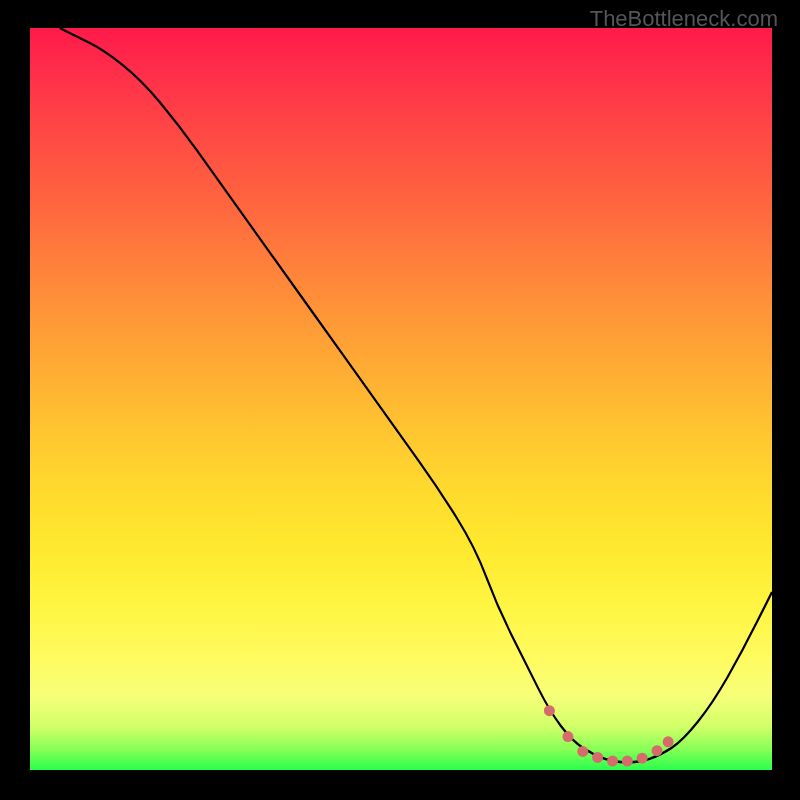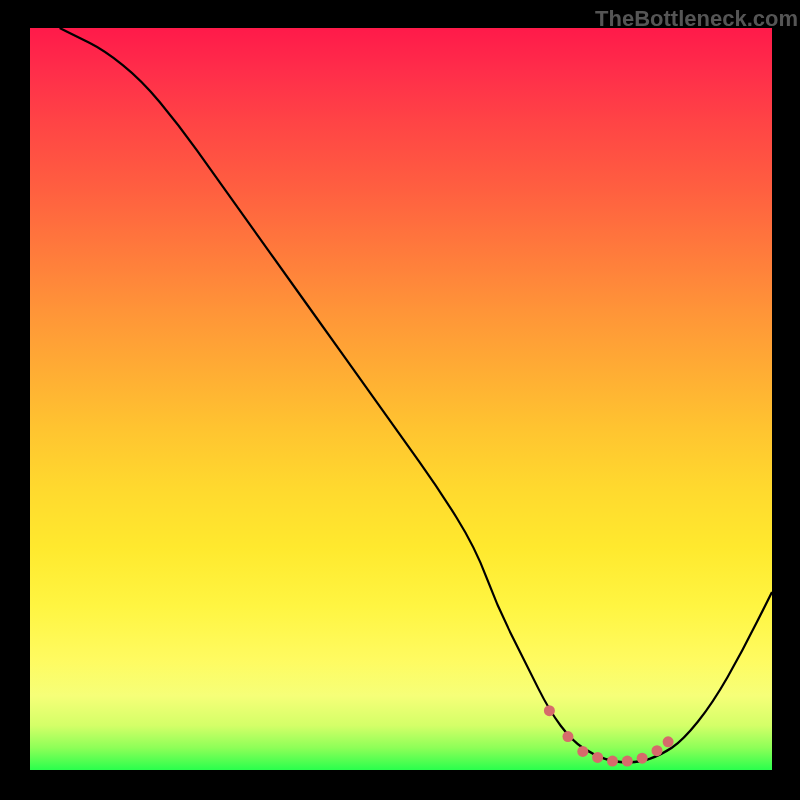--- a/index.html
+++ b/index.html
@@ -6,24 +6,24 @@
   body {
     width: 800px;
     height: 800px;
     background: #000;
     position: relative;
     font-family: Arial, sans-serif;
   }
   .watermark {
     position: absolute;
     top: 6px;
-    right: 2px;
+    right: 22px;
     color: #555;
     font-size: 22px;
-    font-weight: 700;
+    font-weight: 400;
     z-index: 10;
   }
   .plot-area {
     position: absolute;
     left: 30px;
     top: 28px;
     width: 742px;
     height: 742px;
     overflow: hidden;
   }

